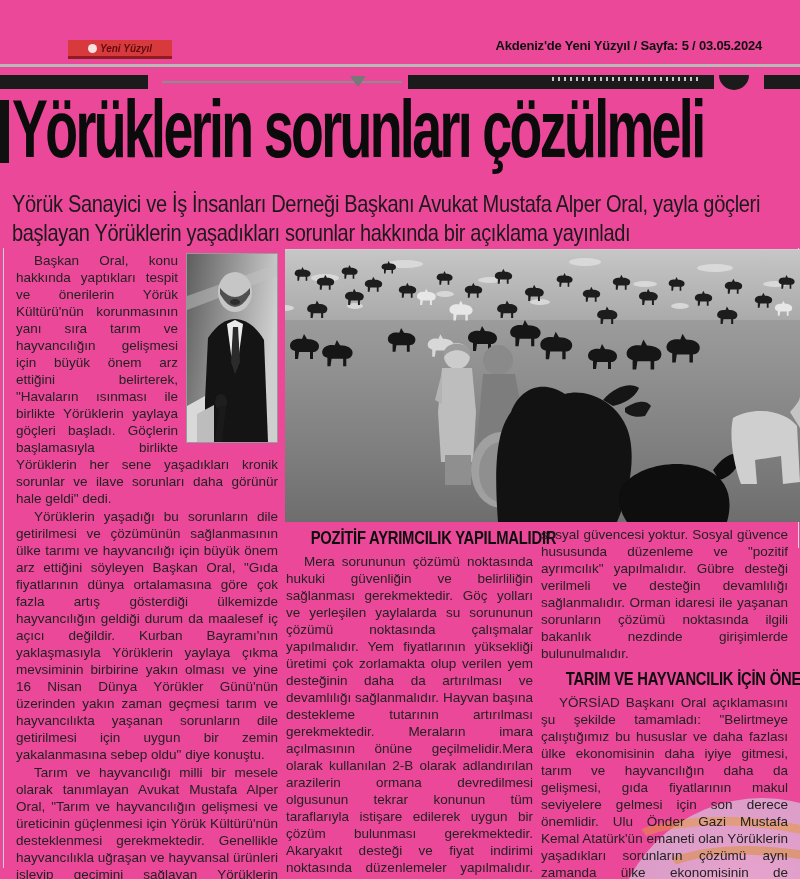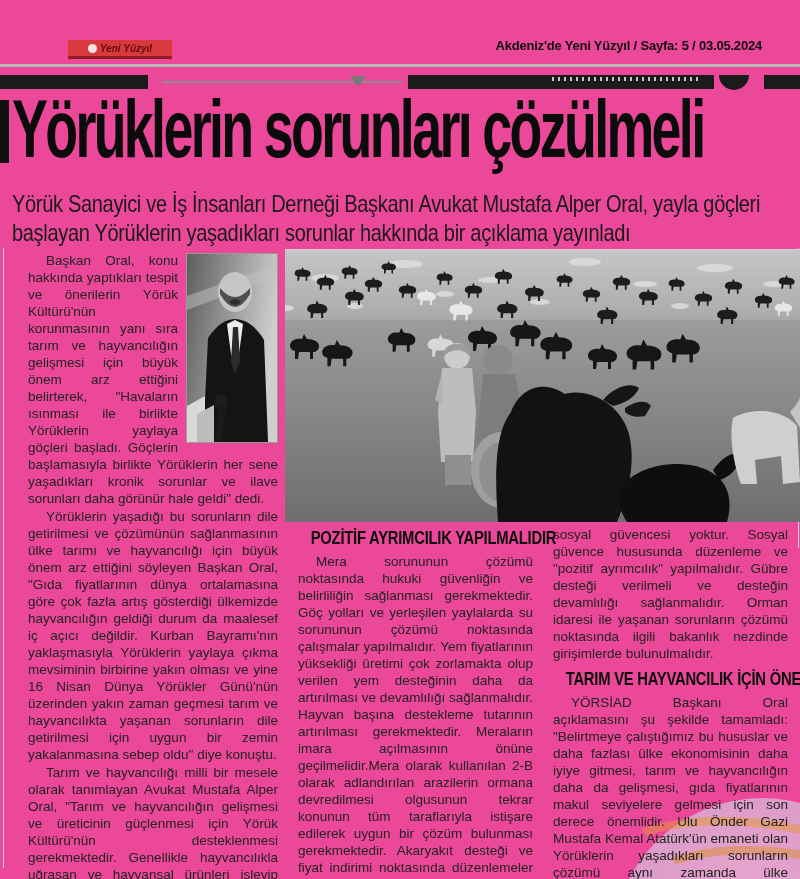--- a/index.html
+++ b/index.html
@@ -42,21 +42,21 @@
   
   .subheadline{
     position:absolute; left:12px; top:189px; width:950px;
     transform:scaleX(0.835); transform-origin:0 0;
     font-size:24px; line-height:29px; color:#1a1a1a; letter-spacing:-0.4px;
   }
   
   .edge-rule-l{position:absolute;left:3px;top:248px;width:1px;height:620px;background:#d2d2d2;}
   .edge-rule-r{position:absolute;right:1px;top:248px;width:1px;height:300px;background:#dadada;}
   .col{position:absolute; font-size:13.5px; line-height:17px; text-align:justify; color:#222; z-index:2;}
-  .col p{margin:0 0 1px 12px;}
+  .col p{margin:0 0 1px 0;}
   .indent{text-indent:18px;}
   .col1{left:16px; top:252px; width:262px;}
   .col2{left:286px; top:527px; width:247px;}
   .col3{left:541px; top:526px; width:247px;}
   .sec-h{
     font-size:18.5px; font-weight:bold; text-align:center; white-space:nowrap;
     transform:scaleX(0.8); transform-origin:center; letter-spacing:-0.3px;
     color:#0d0d0d; margin:2px 0 7px 0;
   }
   .col3 .sec-h{margin-top:8px;}

